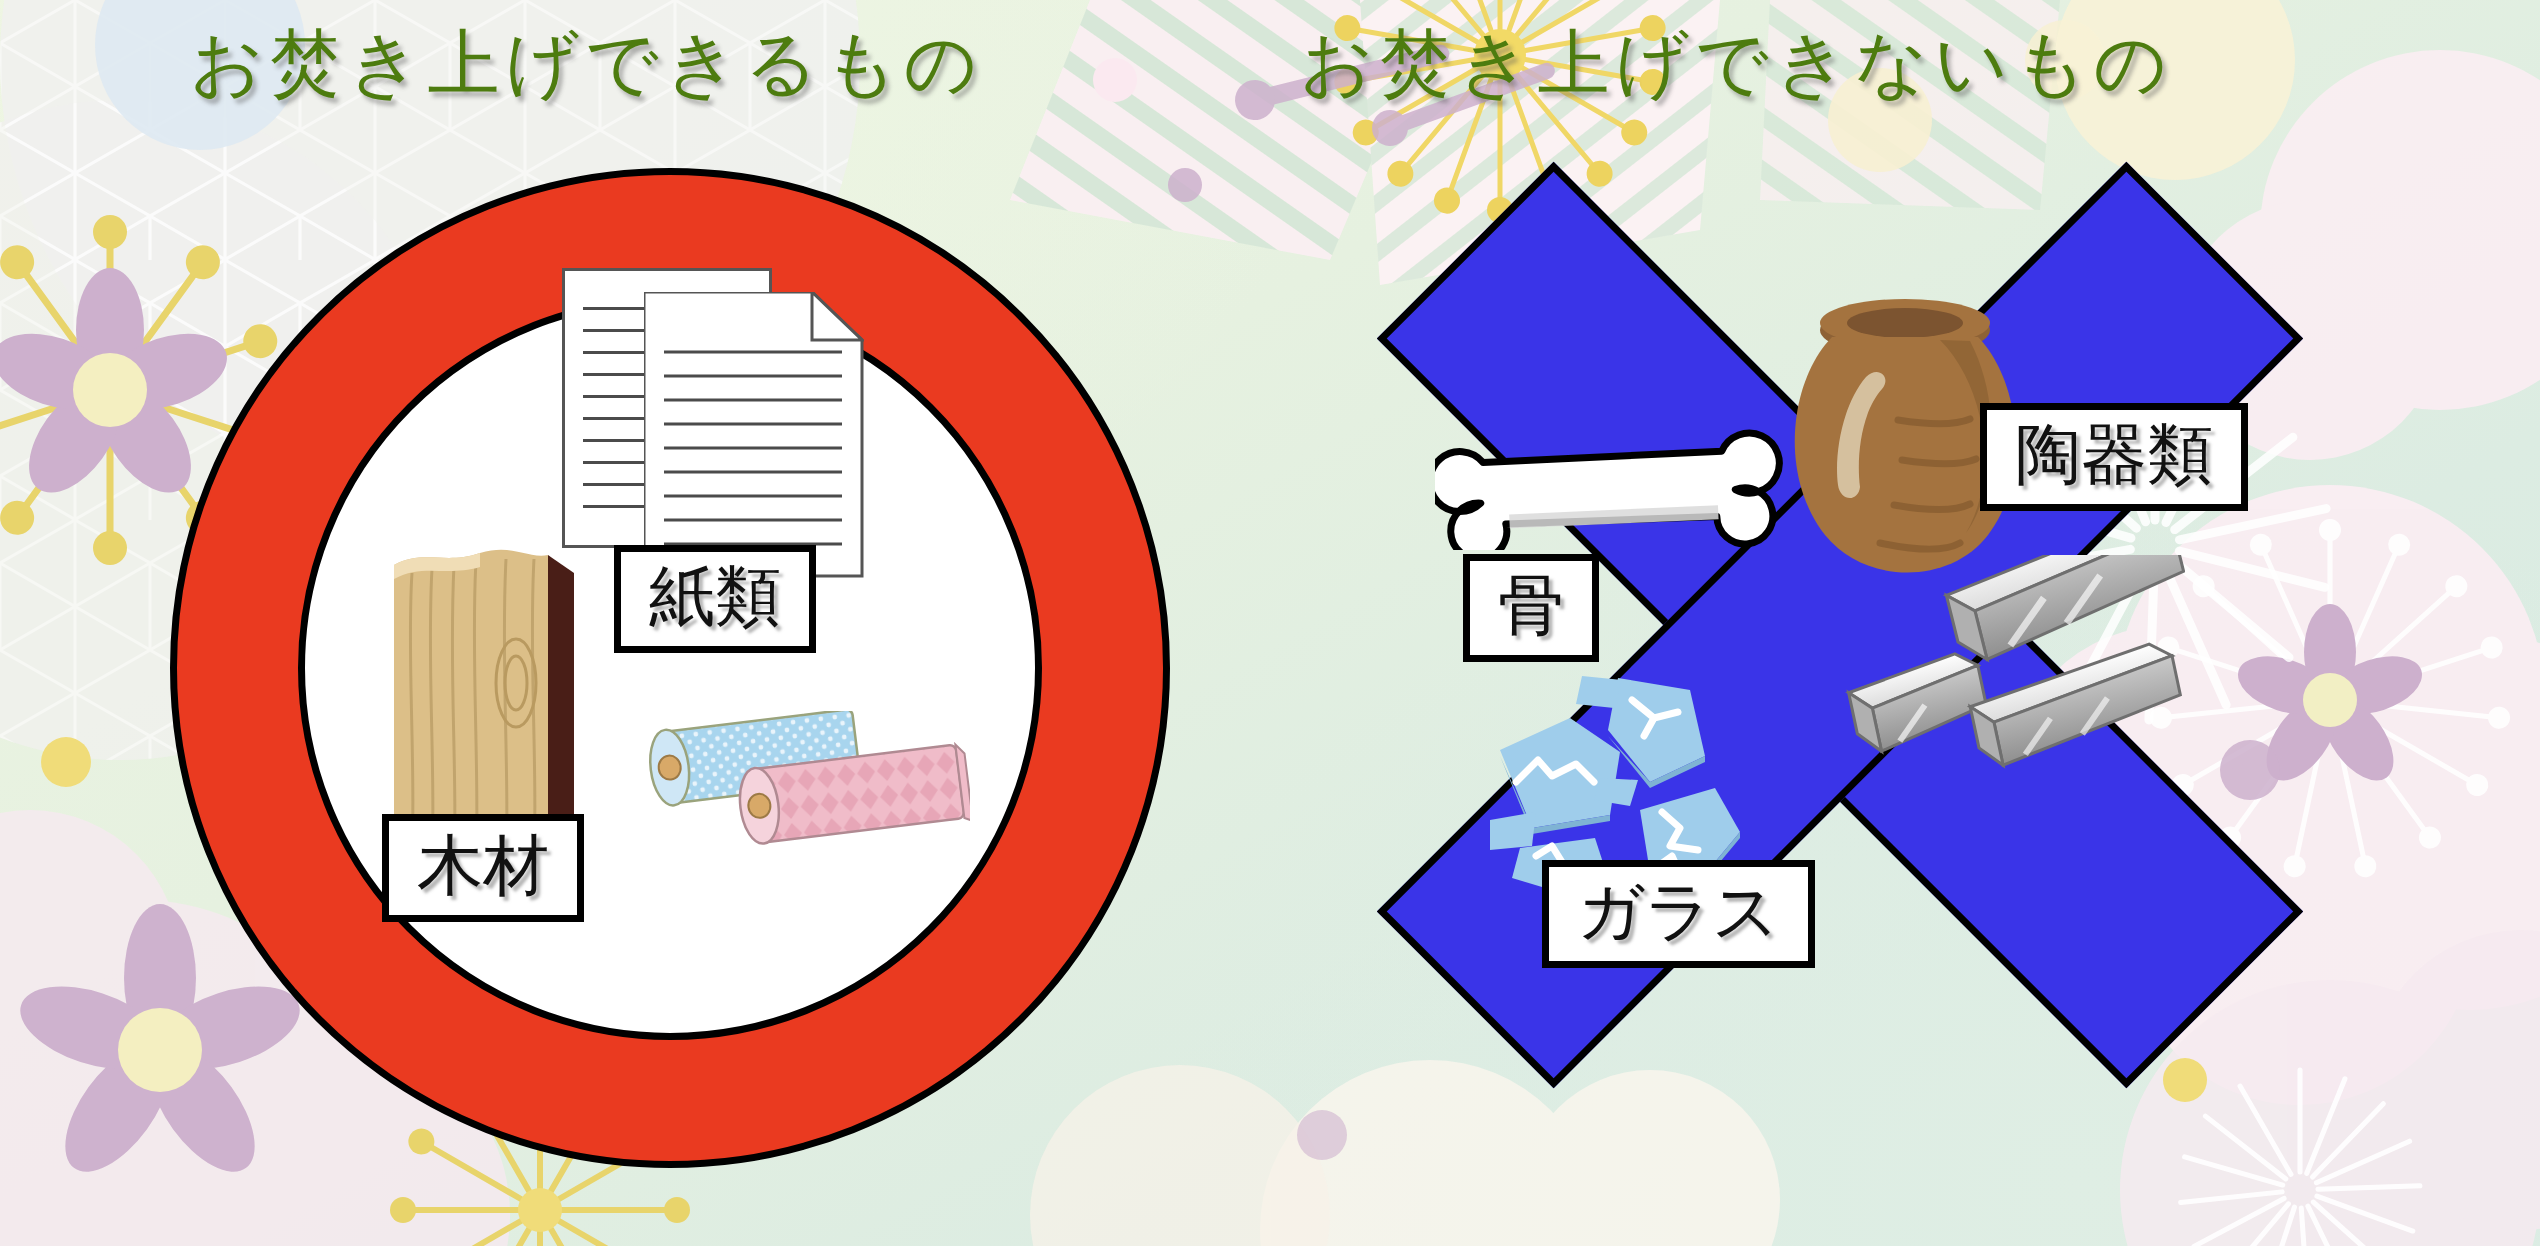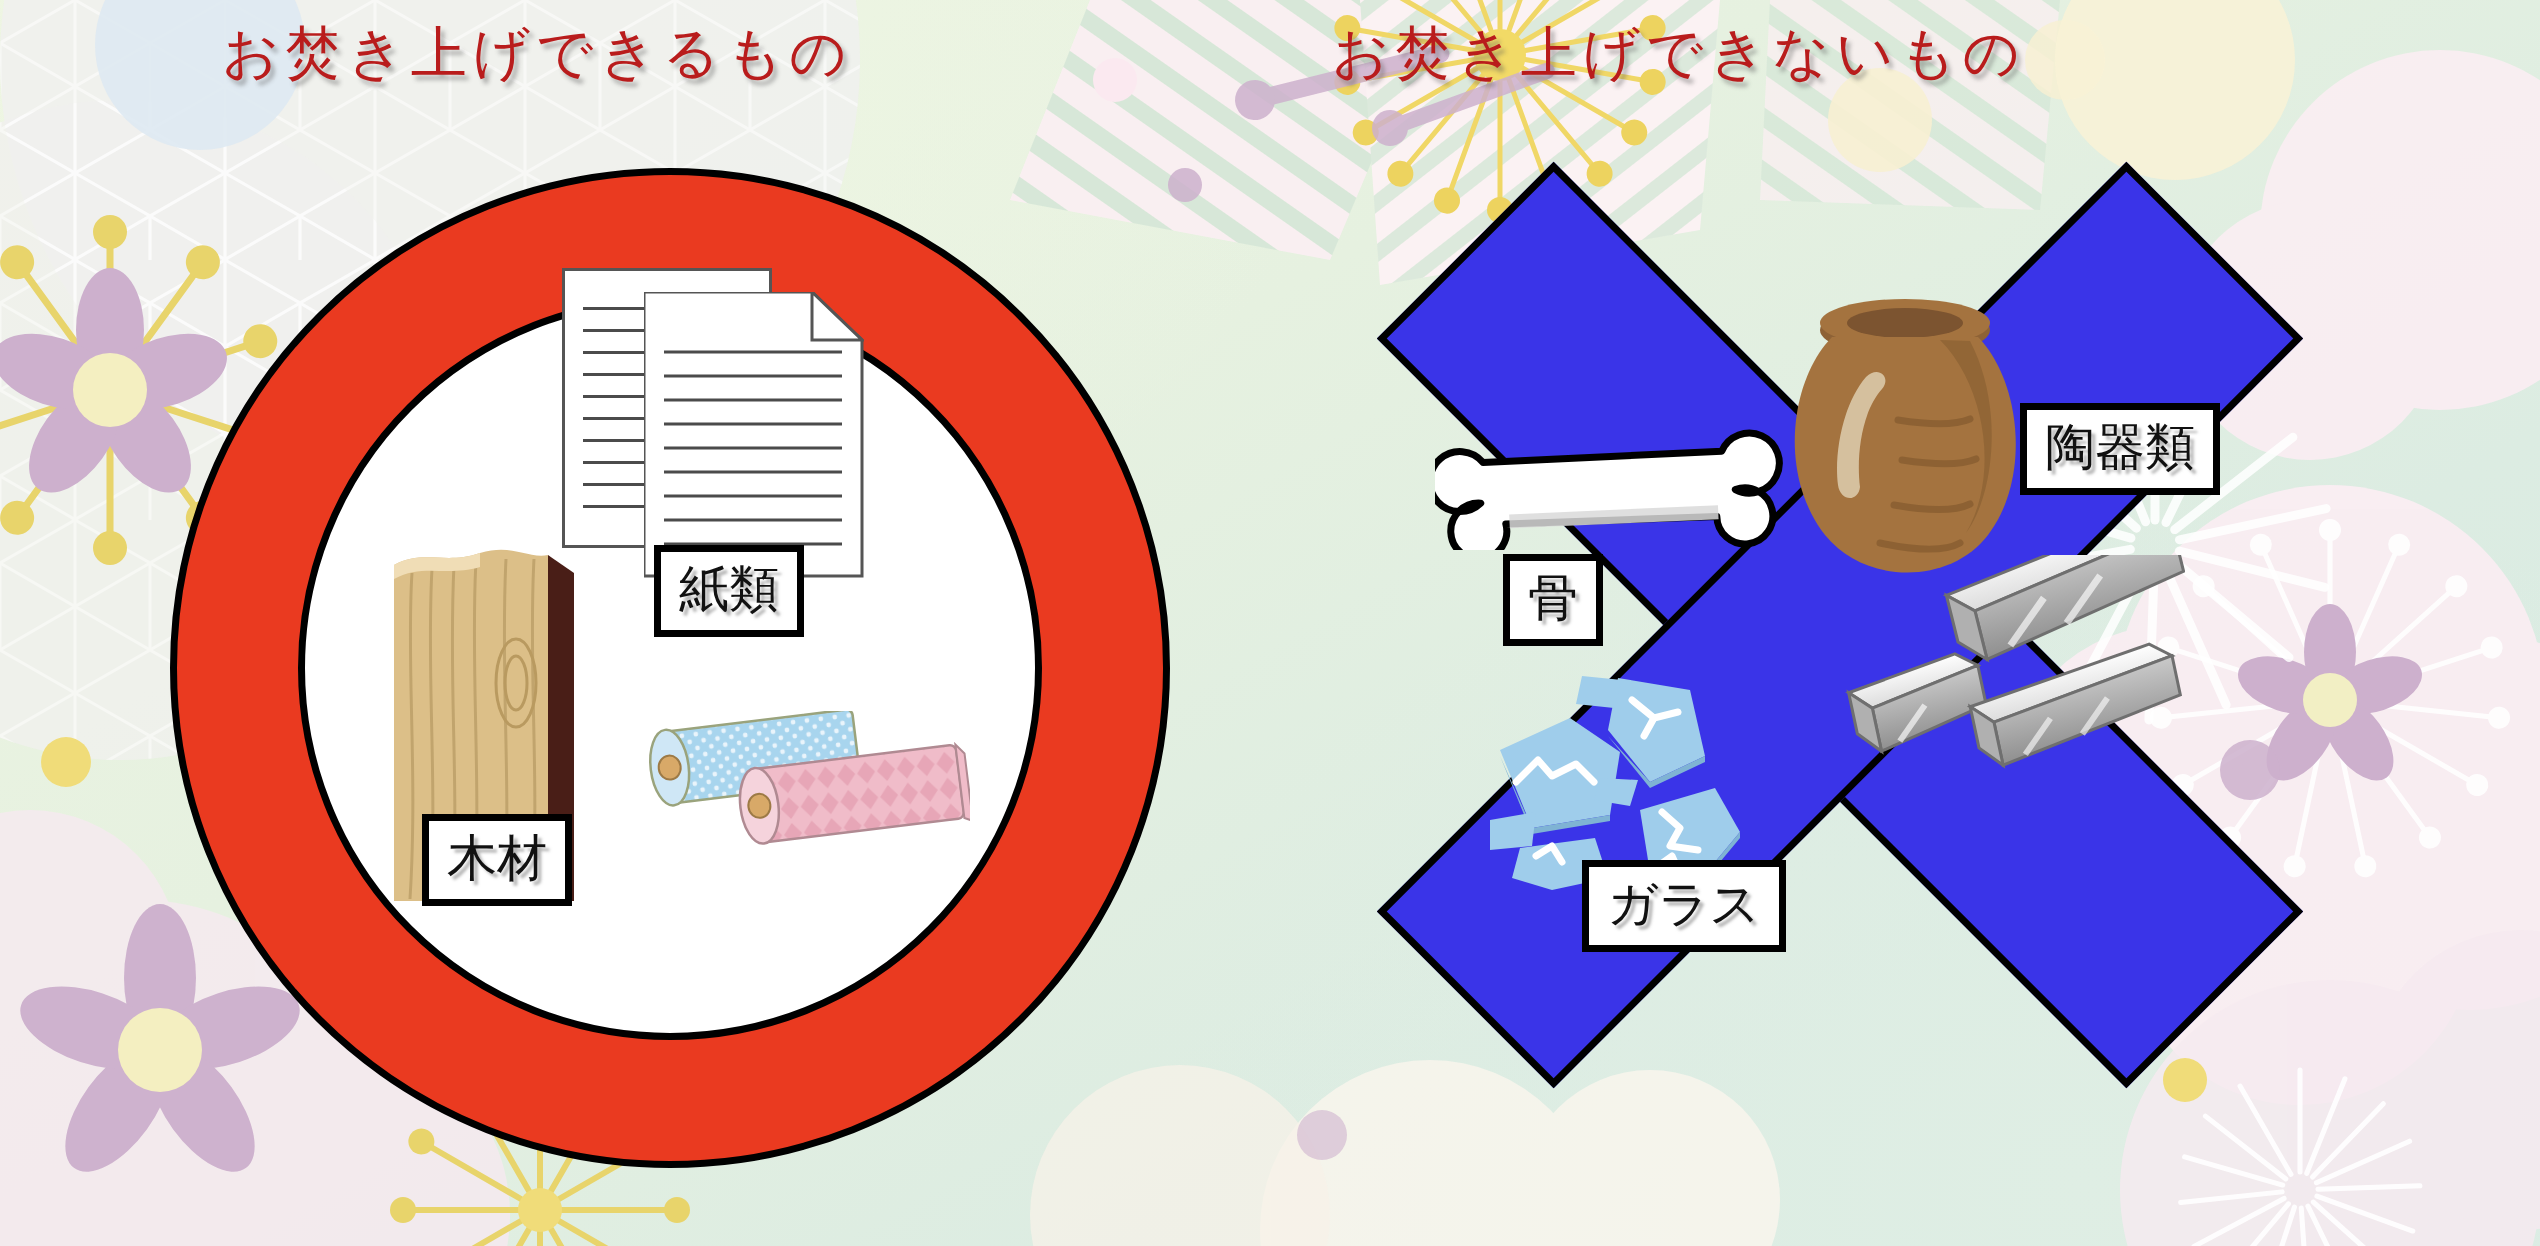--- a/index.html
+++ b/index.html
@@ -15,27 +15,26 @@
     background:
       radial-gradient(ellipse 1400px 900px at 18% 8%, #eef6e3 0%, rgba(238,246,227,0) 62%),
       radial-gradient(ellipse 1500px 1100px at 82% 95%, #dfeee4 0%, rgba(223,238,228,0) 65%),
       linear-gradient(150deg,#eef5e2 0%,#e6f1e0 38%,#dcece2 70%,#d8ebe4 100%);
   }
   .bg-svg{position:absolute;inset:0;}
 
   
   .title{
     position:absolute;white-space:nowrap;
-    color:#b91c1c;
-    font-size:56px;
+    color:#4d7c0f;
+    font-size:72px;
     letter-spacing:6px;
     font-family:"DejaVu Sans","Liberation Sans",sans-serif;
     font-weight:400;
     text-shadow:4px 5px 4px rgba(90,90,90,.45);
-    margin-left:32px;
   }
   #title-ok{left:190px;top:16px;}
   #title-ng{left:1300px;top:16px;}
 
   
   #circle-wrap{position:absolute;left:170px;top:168px;width:1000px;height:1000px;}
   .ring-outer{
     position:absolute;left:0;top:0;width:1000px;height:1000px;border-radius:50%;
     background:#ea3a20;border:7px solid #000;box-sizing:border-box;
   }
@@ -50,25 +49,24 @@
     position:absolute;left:50%;top:50%;
     width:1060px;height:250px;
     background:#3a34e8;border:7px solid #000;box-sizing:border-box;
   }
   .xbar.a{transform:translate(-50%,-50%) rotate(45deg);}
   .xbar.b{transform:translate(-50%,-50%) rotate(-45deg);}
 
   
   .lbl{
     position:absolute;background:#fff;border:7px solid #000;
-    color:#111;font-size:50px;line-height:1;
-    padding:12px 18px 16px;box-sizing:border-box;white-space:nowrap;
+    color:#111;font-size:66px;line-height:1;
+    padding:12px 28px 16px;box-sizing:border-box;white-space:nowrap;
     text-shadow:4px 4px 3px rgba(120,120,120,.55);
     font-family:"DejaVu Sans","Liberation Sans",sans-serif;
-    margin-left:40px;
   }
 
   
   .art{position:absolute;}
 
   
   .sheet{position:absolute;background:#fff;border:3px solid #555;box-sizing:border-box;}
   .sheet .rule{position:absolute;left:9%;right:9%;height:3px;background:#4b4b4b;}
 </style>
 </head>

